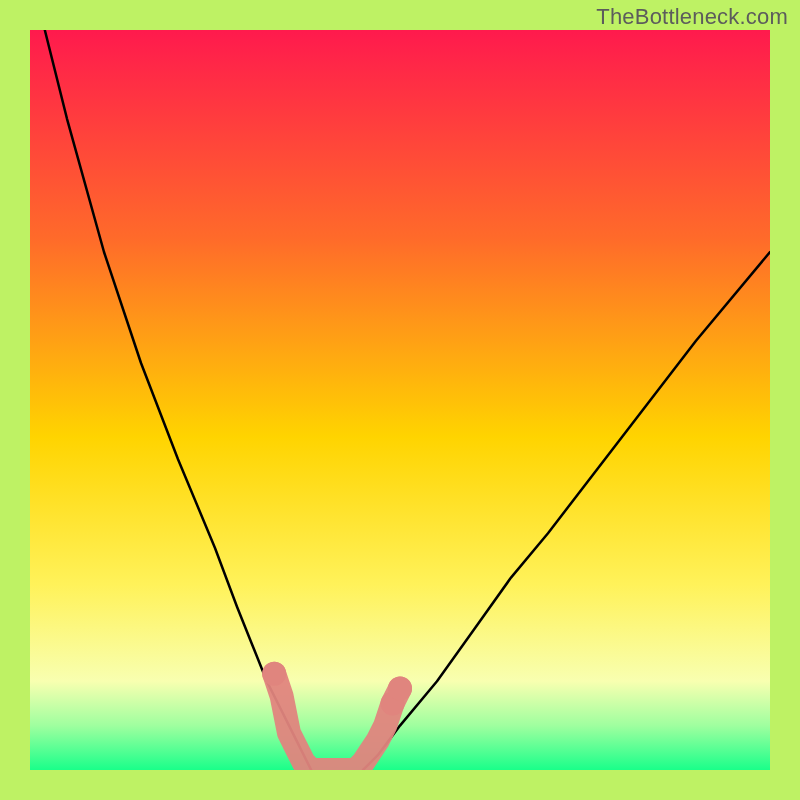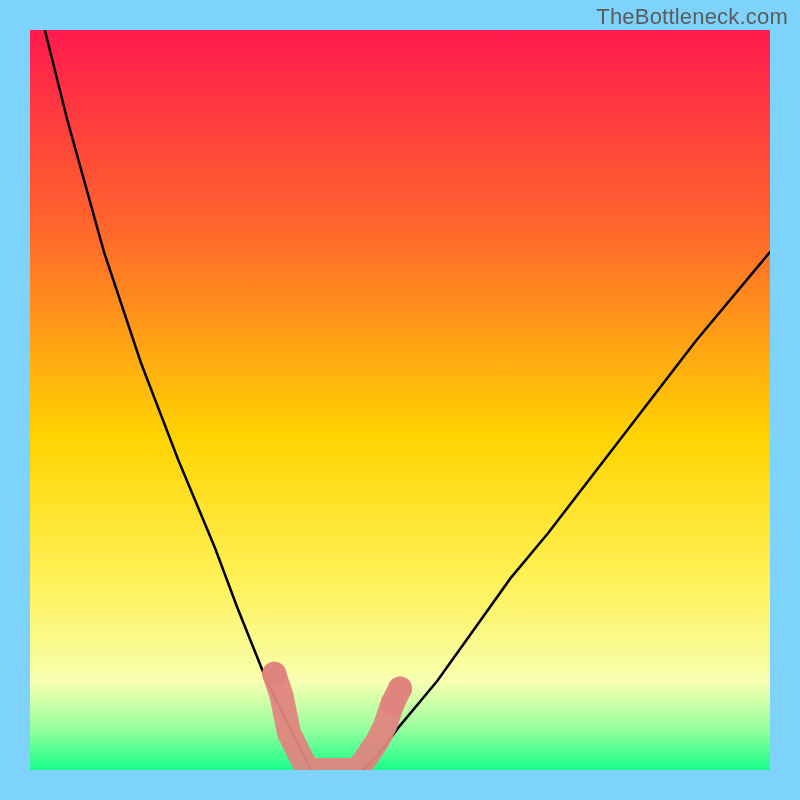--- a/index.html
+++ b/index.html
@@ -7,21 +7,21 @@
     padding: 0;
     width: 800px;
     height: 800px;
     background: #000;
     font-family: Arial, sans-serif;
     overflow: hidden;
   }
   .outer {
     width: 800px;
     height: 800px;
-    background: #7dd3fc;
+    background: #bef264;
     position: relative;
   }
   .watermark {
     position: absolute;
     top: 4px;
     right: 12px;
     color: #5c5c5c;
     font-size: 22px;
     font-weight: 500;
     letter-spacing: 0.2px;

